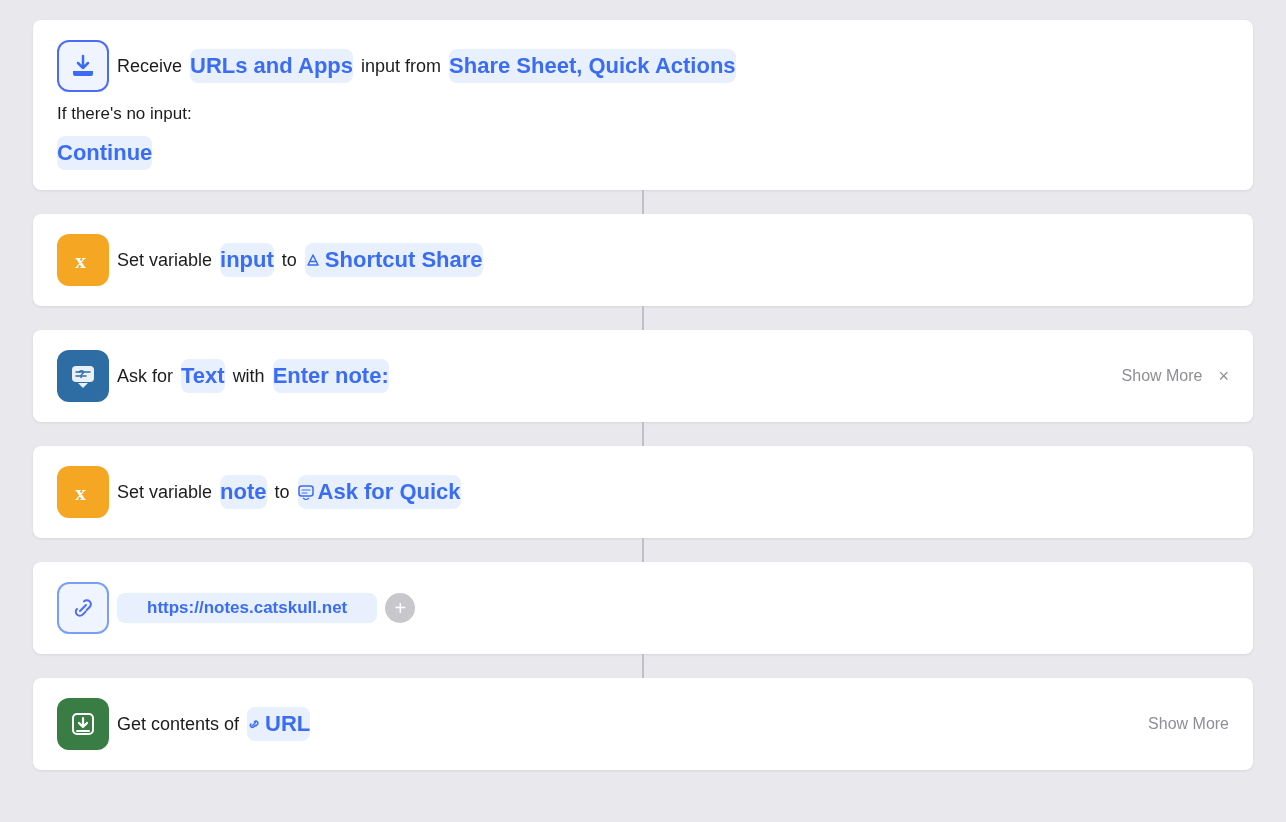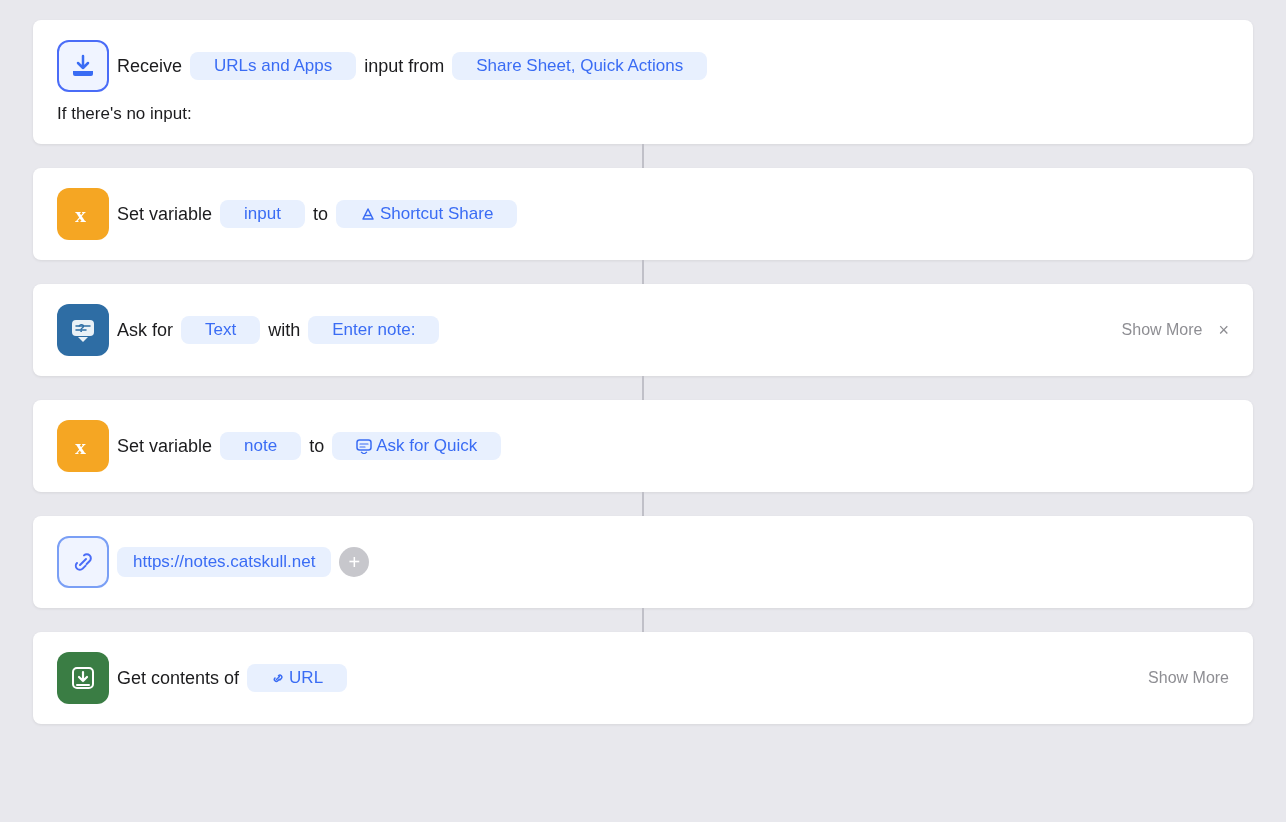--- a/index.html
+++ b/index.html
@@ -73,24 +73,24 @@
     .plain-text {
       font-size: 18px;
       color: #1c1c1e;
       font-weight: 400;
     }
 
     .badge {
       display: inline-flex;
       align-items: center;
       gap: 4px;
-      padding: 4px 24px;
+      padding: 4px 0;
       border-radius: 8px;
-      font-size: 17px;
-      font-weight: 400;
+      font-size: 22px;
+      font-weight: 700;
     }
 
     .badge.blue {
       background: #e8f0fe;
       color: #3a6cf4;
     }
 
     .card-subrow {
       margin-top: 12px;
       display: flex;
@@ -118,26 +118,26 @@
       color: #8e8e93;
       cursor: pointer;
       margin-left: 8px;
       font-weight: 300;
     }
 
     .url-pill {
       display: inline-flex;
       align-items: center;
       gap: 6px;
-      padding: 5px 16px;
+      padding: 5px 30px;
       border-radius: 8px;
       background: #e8f0fe;
       color: #3a6cf4;
       font-size: 17px;
-      font-weight: 400;
+      font-weight: 700;
     }
 
     .plus-btn {
       width: 30px;
       height: 30px;
       border-radius: 50%;
       background: #c7c7cc;
       display: flex;
       align-items: center;
       justify-content: center;
@@ -161,20 +161,23 @@
       </svg>
     </div>
     <span class="plain-text">Receive</span>
     <span class="badge blue">URLs and Apps</span>
     <span class="plain-text">input from</span>
     <span class="badge blue">Share Sheet, Quick Actions</span>
   </div>
   <div class="card-subrow">
     <span class="subtitle-text">If there's no input:</span>
   </div>
+  <div class="card-subrow">
+    <span class="badge blue">Continue</span>
+  </div>
 </div>
 
 <div class="connector"></div>
 
 <div class="card">
   <div class="card-row">
     <div class="icon-box orange">
 
       <svg width="30" height="30" viewBox="0 0 30 30" fill="none">
         <text x="7" y="23" font-size="22" font-weight="bold" fill="white" font-family="Georgia, serif">x</text>

